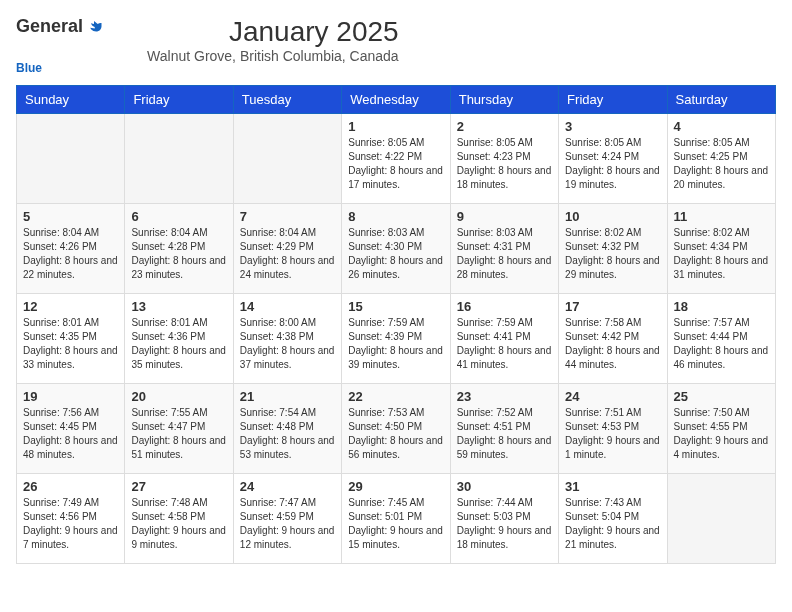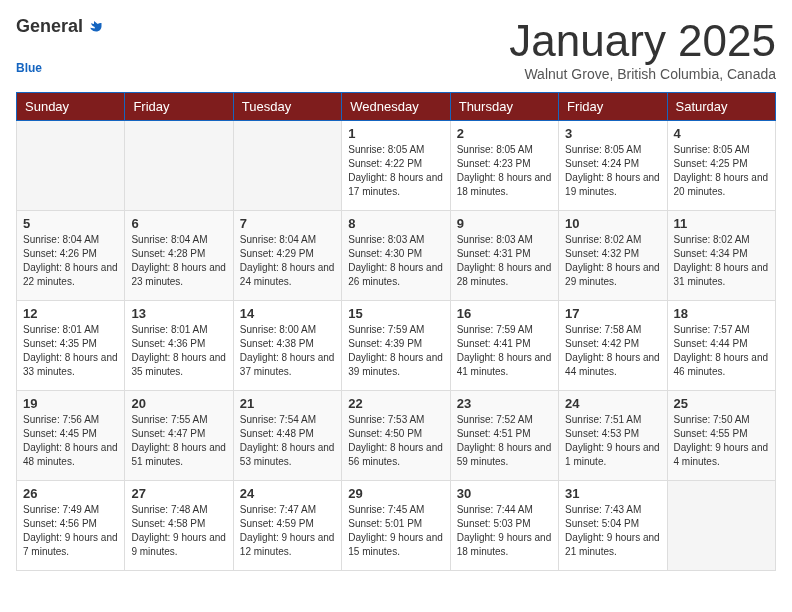--- a/index.html
+++ b/index.html
@@ -6,21 +6,21 @@
     body {
       font-family: Arial, sans-serif;
       background: #fff;
       width: 792px;
       min-height: 612px;
       padding: 16px;
     }
     .header {
       display: flex;
       align-items: flex-start;
-      justify-content: space-between;
+      justify-content: flex-start;
       margin-bottom: 10px;
     }
     .logo {
       display: flex;
       flex-direction: column;
       align-items: flex-start;
     }
     .logo-text {
       display: flex;
       align-items: center;
@@ -38,36 +38,36 @@
     }
     .logo-icon {
       width: 18px;
       height: 18px;
       margin-left: 2px;
     }
     .title-block {
       text-align: right;
     }
     .month-title {
-      font-size: 44px;
+      font-size: 28px;
       font-weight: normal;
       color: #333;
     }
     .location-title {
       font-size: 14px;
       color: #555;
       margin-left: 44px;
     }
     .calendar {
       width: 100%;
       border-collapse: collapse;
       border: 1px solid #ccc;
     }
     .calendar th {
-      background-color: #7f1d1d;
+      background-color: #1d4ed8;
       color: #fff;
       text-align: left;
       padding: 6px 8px;
       font-size: 13px;
       font-weight: normal;
       border: 1px solid #1565c0;
     }
     .calendar td {
       vertical-align: top;
       padding: 5px 6px;

